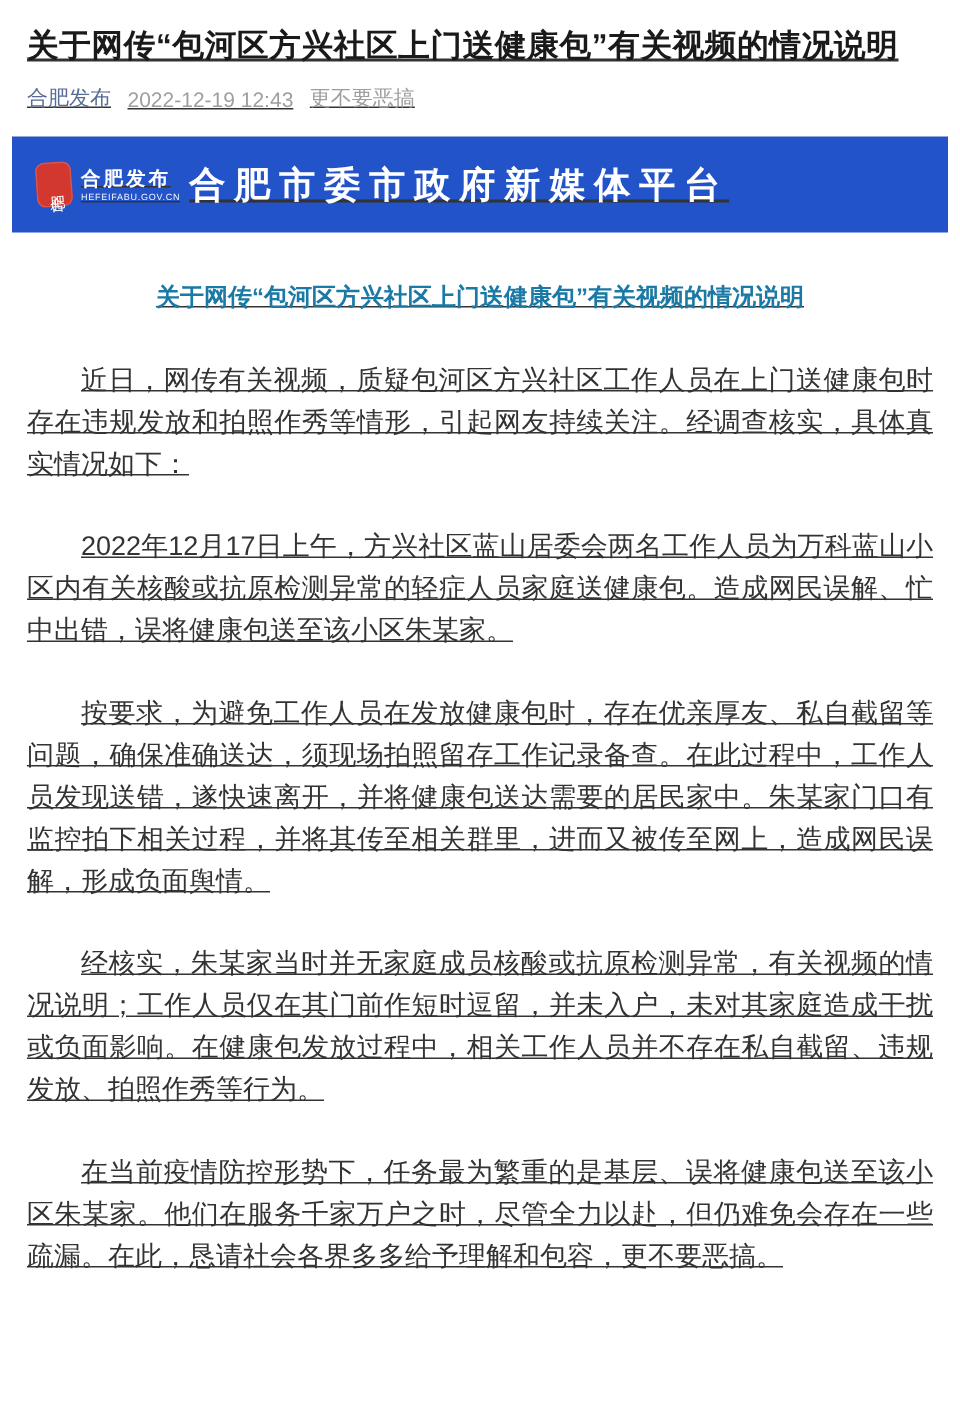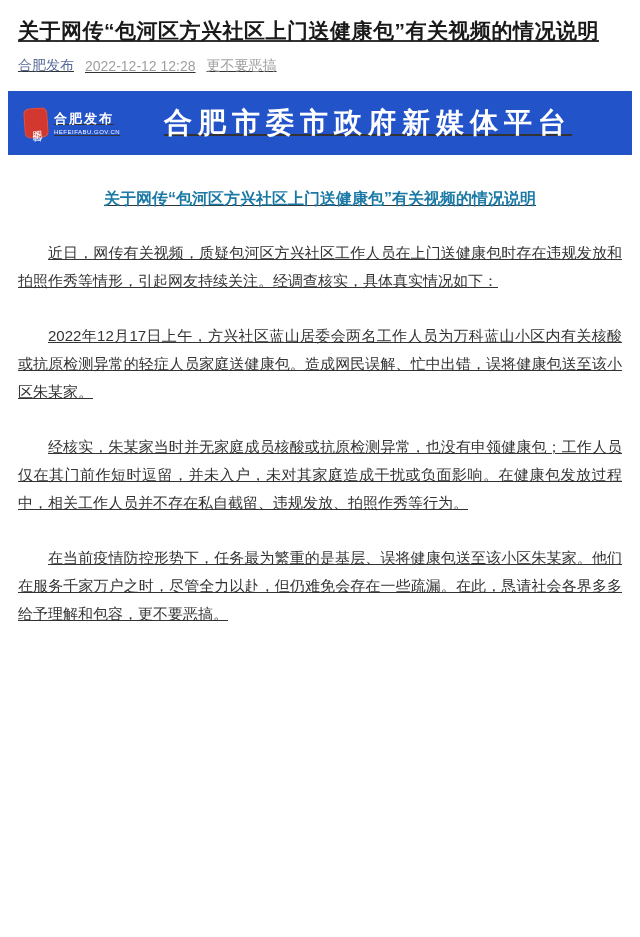--- a/index.html
+++ b/index.html
@@ -58,77 +58,78 @@
     writing-mode: vertical-rl;
     font-family: "DejaVu Serif", "Liberation Serif", serif;
     box-shadow: 0 0 0 1px rgba(255,255,255,0.15) inset;
   }
   .logo-text { margin-left: 6px; color: #fff; }
   .logo-name { font-size: 13px; font-weight: 700; letter-spacing: 2px; line-height: 1.1; }
   .logo-domain { font-size: 6px; letter-spacing: 0.5px; opacity: 0.95; margin-top: 2px; }
 
   .banner-title {
     flex: 1;
-    text-align: center;
+    text-align: left;
     color: #ffffff;
     font-family: "DejaVu Serif", "Liberation Serif", serif;
     font-weight: 700;
-    font-size: 28px;
+    font-size: 24px;
     letter-spacing: 6px;
     white-space: nowrap;
     padding-left: 6px;
   }
 
   h2.article-heading {
     margin: 32px 18px 0 18px;
     text-align: center;
     font-size: 16px;
     font-weight: 700;
     color: #1b7aa5;
     line-height: 1.5;
   }
 
   .article-body {
     margin: 28px 18px 0 18px;
-    font-size: 15px;
+    font-size: 18px;
     line-height: 28px;
     color: #333;
     text-align: justify;
   }
   .article-body p {
     text-indent: 2em;
     margin-bottom: 27px;
   }
 </style>
 </head>
 <body>
 
 <div class="page">
 
   <h1 class="page-title">关于网传“包河区方兴社区上门送健康包”有关视频的情况说明</h1>
 
   <div class="byline">
     <span class="account">合肥发布</span>
-    <span class="meta">2022-12-12 12:28</span>
+    <span class="meta">2022-12-19 12:43</span>
     <span class="meta">更不要恶搞</span>
   </div>
 
   <div class="banner" style="background: rgb(35, 83, 201);">
     <div class="logo">
       <div class="seal" style="background: rgb(210, 56, 47);">合肥</div>
       <div class="logo-text">
         <div class="logo-name">合肥发布</div>
         <div class="logo-domain">HEFEIFABU.GOV.CN</div>
       </div>
     </div>
     <div class="banner-title">合肥市委市政府新媒体平台</div>
   </div>
 
   <h2 class="article-heading" style="color: rgb(27, 122, 165);">关于网传“包河区方兴社区上门送健康包”有关视频的情况说明</h2>
 
   <div class="article-body" id="article-body">
       <p>近日，网传有关视频，质疑包河区方兴社区工作人员在上门送健康包时存在违规发放和拍照作秀等情形，引起网友持续关注。经调查核实，具体真实情况如下：</p>
       <p>2022年12月17日上午，方兴社区蓝山居委会两名工作人员为万科蓝山小区内有关核酸或抗原检测异常的轻症人员家庭送健康包。造成网民误解、忙中出错，误将健康包送至该小区朱某家。</p>
-      <p>经核实，朱某家当时并无家庭成员核酸或抗原检测异常，也没有申领健康包；工作人员仅在其门前作短时逗留，并未入户，未对其家庭造成干扰或负面影响。在健康包发放过程中，相关工作人员并不存在私自截留、违规发放、拍照作秀等行为。</p>
+      <p>按要求，为避免工作人员在发放健康包时，存在优亲厚友、私自截留等问题，确保准确送达，须现场拍照留存工作记录备查。在此过程中，工作人员发现送错，遂快速离开，并将健康包送达需要的居民家中。朱某家门口有监控拍下相关过程，并将其传至相关群里，进而又被传至网上，造成网民误解，形成负面舆情。</p>
+      <p>经核实，朱某家当时并无家庭成员核酸或抗原检测异常，有关视频的情况说明；工作人员仅在其门前作短时逗留，并未入户，未对其家庭造成干扰或负面影响。在健康包发放过程中，相关工作人员并不存在私自截留、违规发放、拍照作秀等行为。</p>
       <p>在当前疫情防控形势下，任务最为繁重的是基层、误将健康包送至该小区朱某家。他们在服务千家万户之时，尽管全力以赴，但仍难免会存在一些疏漏。在此，恳请社会各界多多给予理解和包容，更不要恶搞。</p>
     </div>
 
 </div>
 
 </body></html>

